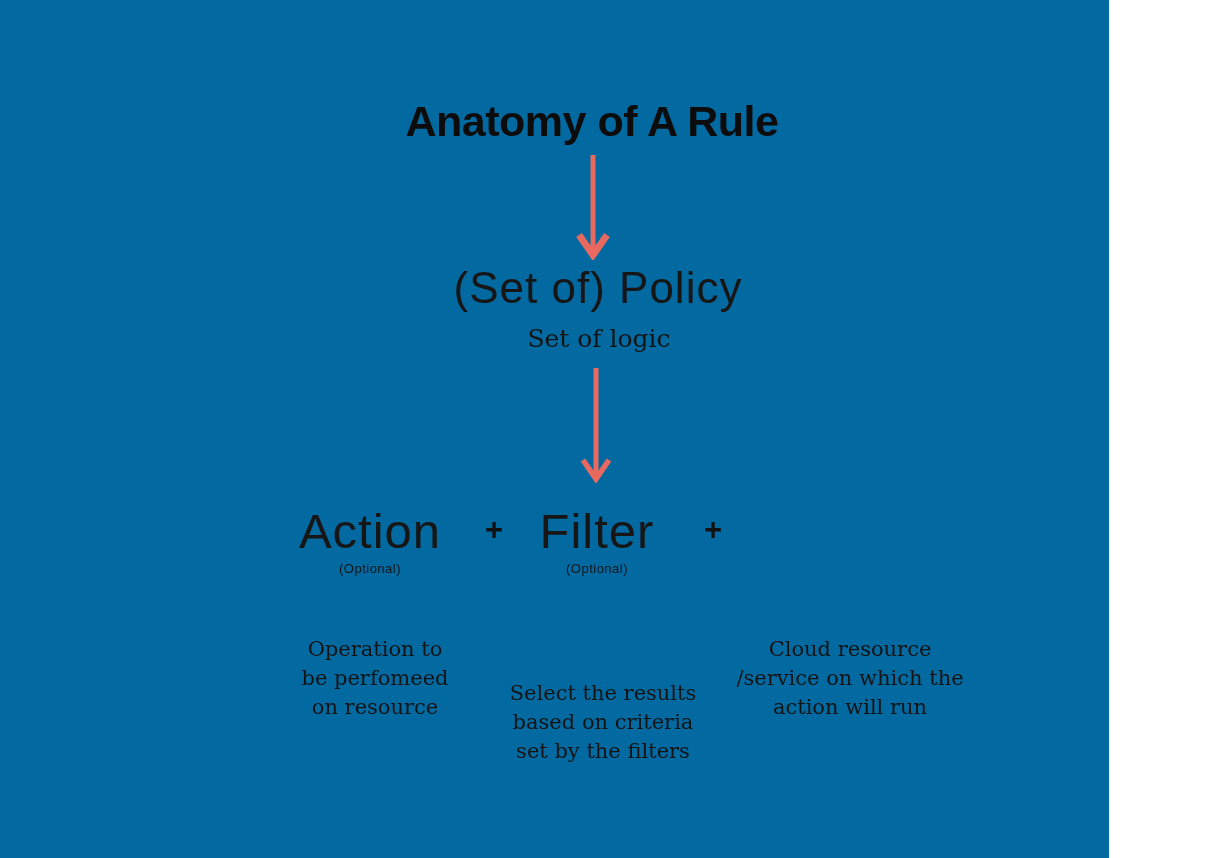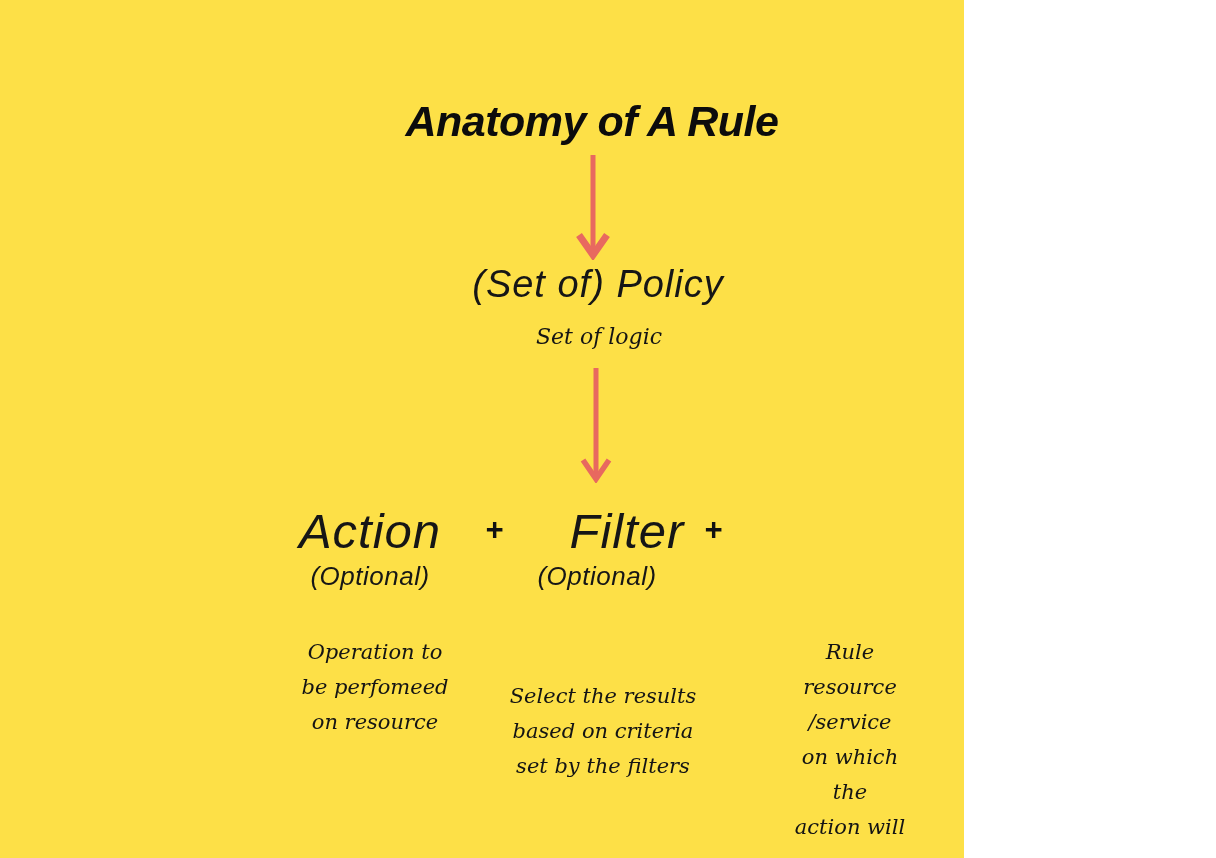--- a/index.html
+++ b/index.html
@@ -1,64 +1,63 @@
 <!DOCTYPE html>
 <html><head>
 <meta charset="utf-8">
 <style>
   * { margin: 0; padding: 0; box-sizing: border-box; }
   html, body { background: #ffffff; }
   .canvas {
     position: relative;
-    width: 964px;
+    width: 1109px;
     height: 858px;
-    background: #fde047;
+    background: #0369a1;
     overflow: hidden;
     font-family: "Liberation Sans", sans-serif;
     color: #111111;
-    font-style: italic;
   }
   .abs { position: absolute; transform: translateX(-50%); white-space: nowrap; }
   .title {
     font-size: 43px;
     font-weight: 800;
     letter-spacing: -0.5px;
     color: #0c0c0c;
   }
   .policy-label {
-    font-size: 38px;
+    font-size: 44px;
     font-weight: 300;
     letter-spacing: 1px;
     color: #161616;
   }
   .serif {
     font-family: "DejaVu Serif", "Liberation Serif", serif;
     color: #141414;
   }
-  .policy-sublabel { font-size: 22px; }
+  .policy-sublabel { font-size: 25px; }
   .component-label {
     font-size: 49px;
     font-weight: 300;
     letter-spacing: 1px;
     color: #161616;
   }
   .plus {
     font-size: 31px;
     font-weight: 700;
     color: #111111;
   }
   .optional-label {
-    font-size: 26px;
+    font-size: 13px;
     font-weight: 300;
     letter-spacing: 0.5px;
     color: #161616;
   }
   .desc {
     font-size: 21px;
-    line-height: 35px;
+    line-height: 29px;
     text-align: center;
     white-space: pre-line;
   }
   .arrow { position: absolute; }
   .arrow line, .arrow path { stroke: #e8695f; }
 </style>
 </head>
 <body>
 
 <div class="canvas">
@@ -73,29 +72,29 @@
   <div class="abs policy-label" style="left:598px; top:263px;">(Set of) Policy</div>
   <div class="abs serif policy-sublabel" style="left:599px; top:324px;">Set of logic</div>
 
   <svg class="arrow" style="left:578px; top:366px;" width="36" height="117" viewBox="0 0 36 117" aria-hidden="true">
     <line x1="18" y1="2" x2="18" y2="108" stroke-width="5" stroke="#e8695f"></line>
     <path d="M5 94 L18 113 L31 94" fill="none" stroke-width="5.5" stroke="#e8695f"></path>
   </svg>
 
   <div class="abs component-label" style="left:370px; top:503px;">Action</div>
   <div class="abs plus" style="left:494px; top:512px;">+</div>
-  <div class="abs component-label" style="left:597px; top:503px;margin-left:30px;">Filter</div>
+  <div class="abs component-label" style="left:597px; top:503px;">Filter</div>
   <div class="abs plus" style="left:713px; top:512px;">+</div>
 
   <div class="abs optional-label" style="left:370px; top:561px;">(Optional)</div>
   <div class="abs optional-label" style="left:597px; top:561px;">(Optional)</div>
 
   <div class="abs serif desc" style="left:375px; top:635px;">Operation to
 be perfomeed
 on resource</div>
   <div class="abs serif desc" style="left:603px; top:635px;margin-top:44px;">Select the results
 based on criteria
 set by the filters</div>
-  <div class="abs serif desc" style="left:850px; top:635px;">Rule resource
+  <div class="abs serif desc" style="left:850px; top:635px;">Cloud resource
 /service on which the
 action will run</div>
 
 </div>
 
 </body></html>

